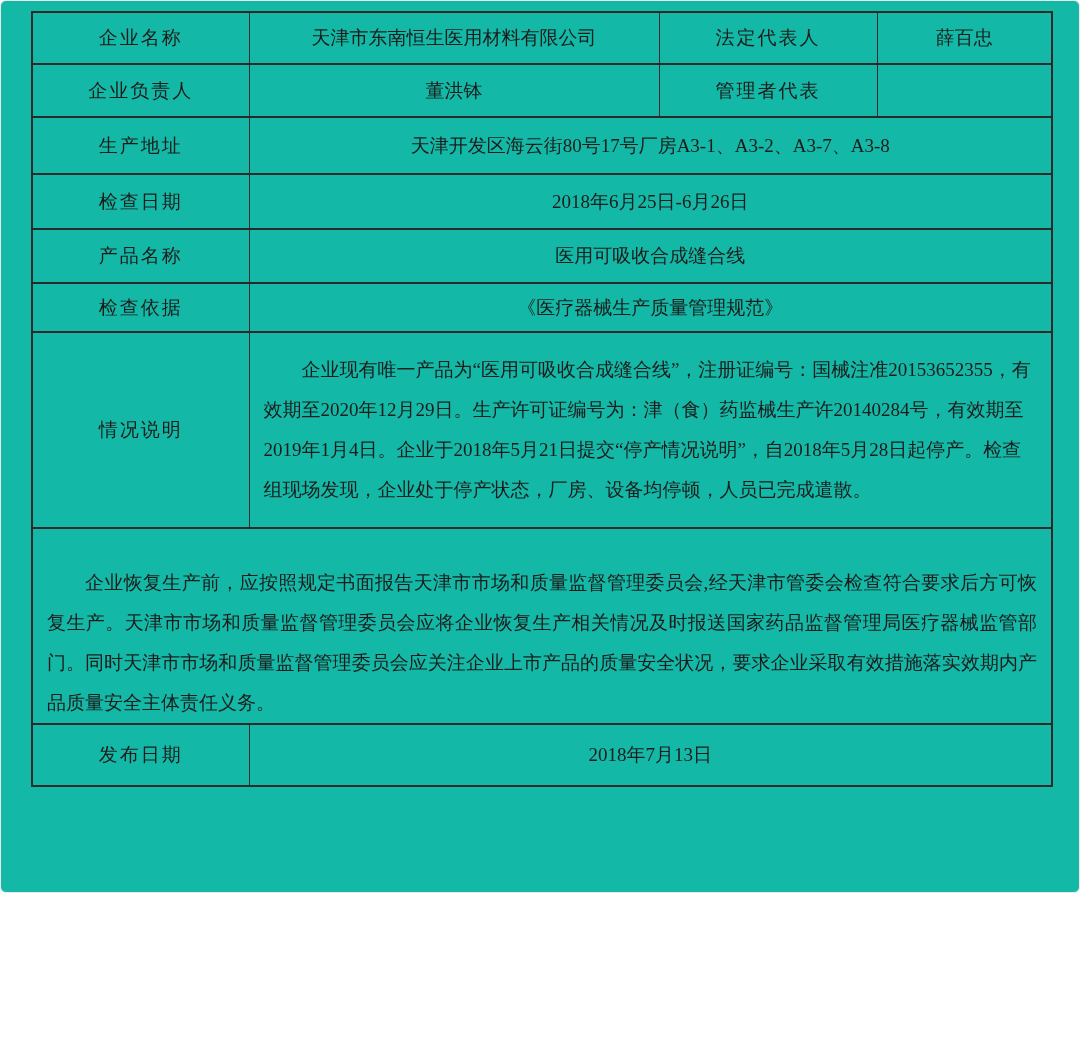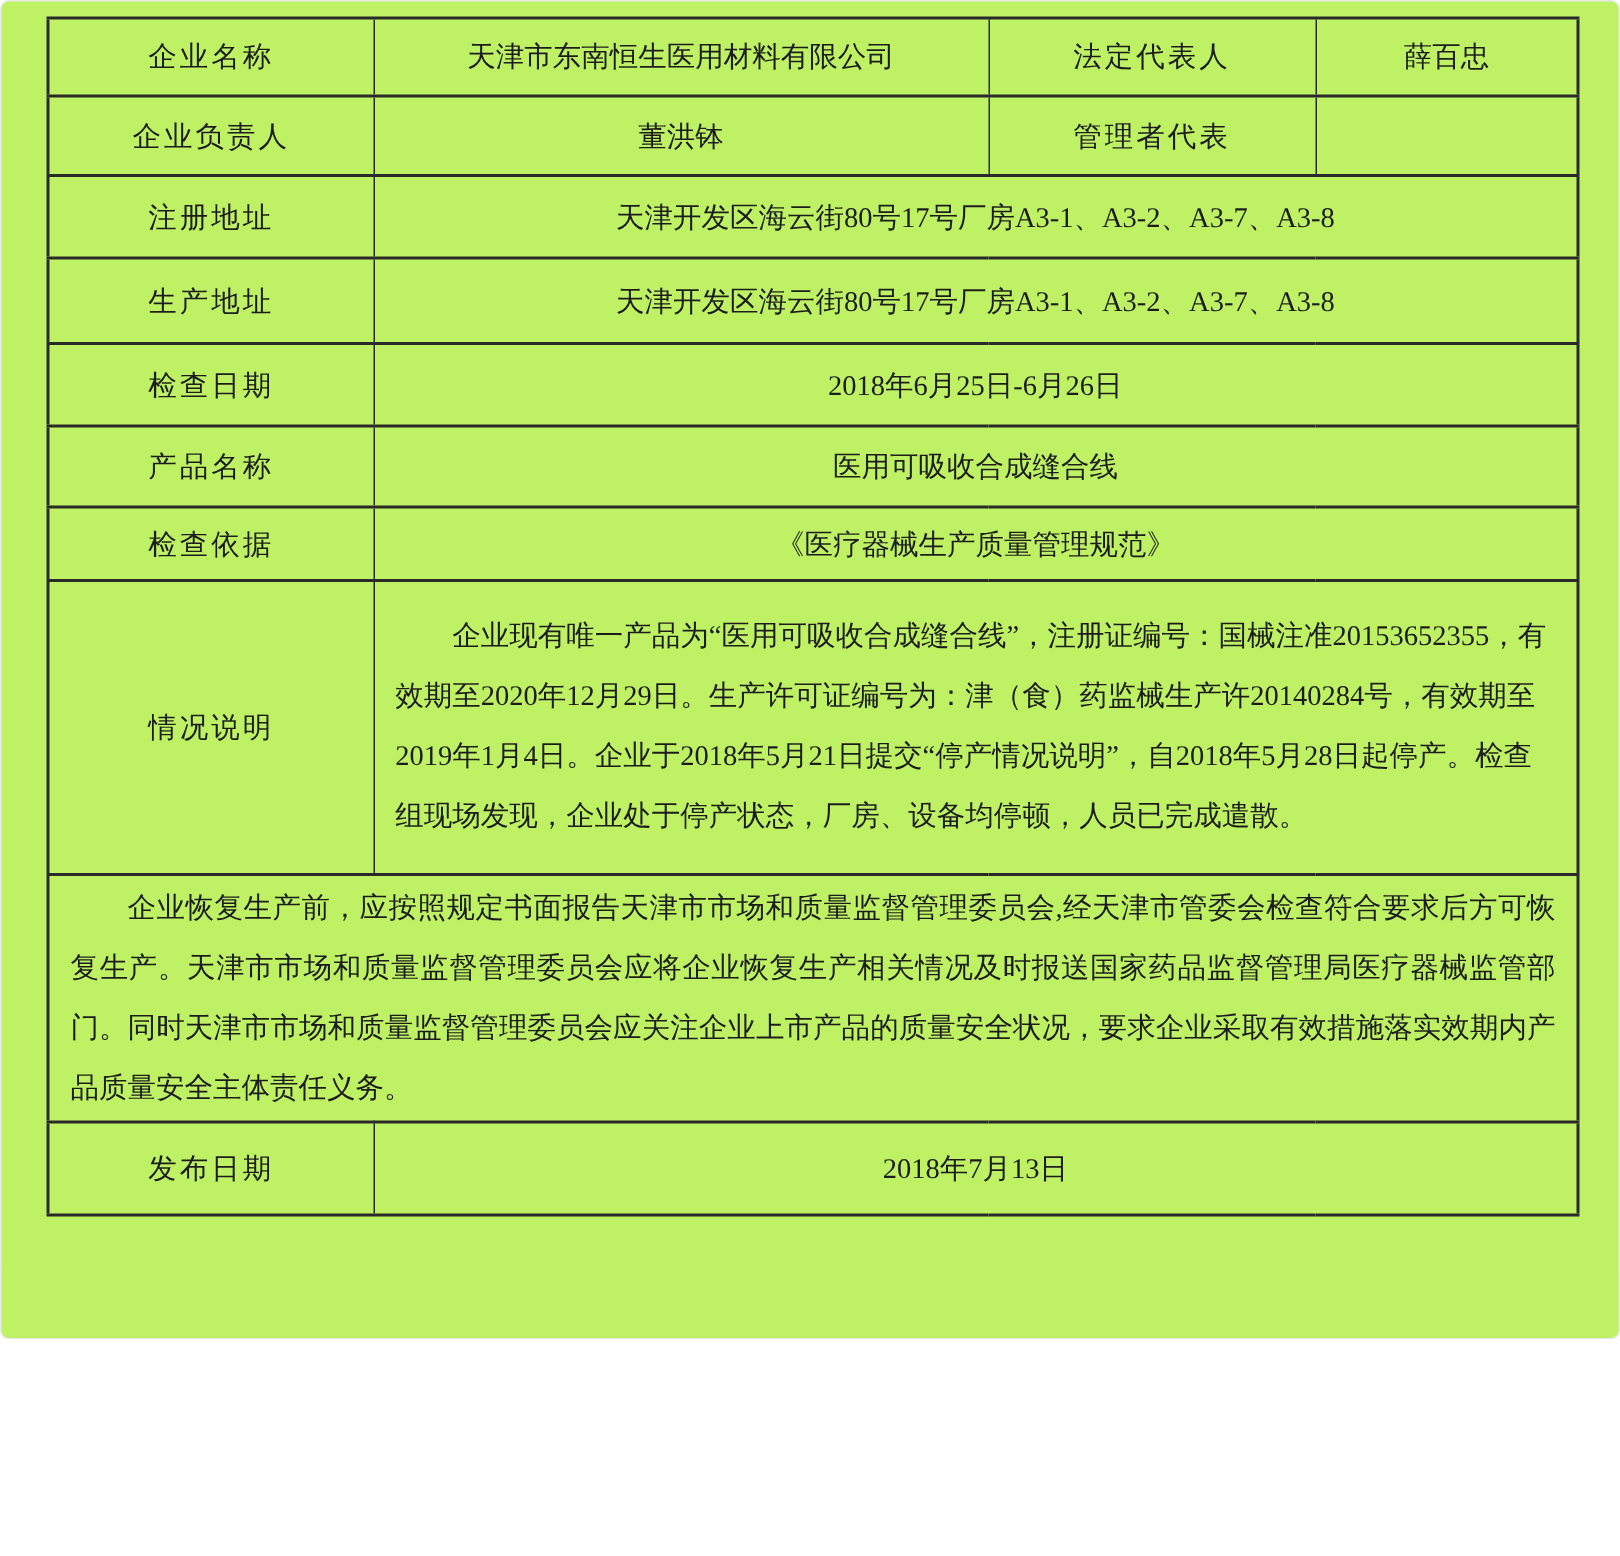--- a/index.html
+++ b/index.html
@@ -4,21 +4,21 @@
 <style>
   html, body {
     margin: 0;
     padding: 0;
     background: #ffffff;
   }
   .page {
     position: relative;
     width: 1080px;
     height: 893px;
-    background: #bef264;
+    background: #14b8a6;
     overflow: hidden;
     font-family: "Liberation Serif", "DejaVu Serif", serif;
     color: #1c1c1c;
     box-sizing: border-box;
     border: 1px solid #e9e9e9;
     border-radius: 6px;
   }
   table.report {
     position: absolute;
     left: 30px;
@@ -69,20 +69,21 @@
     text-align: left;
     text-indent: 2em;
     padding: 0 14px;
   }
   .resume-para {
     font-size: 19px;
     line-height: 40px;
     text-align: justify;
     text-indent: 2em;
     padding: 2px 14px 0 14px;
+    margin-top: 32px;
   }
   
   tr.r1  { height: 52px; }
   tr.r2  { height: 53px; }
   tr.r3  { height: 55px; }
   tr.r4  { height: 57px; }
   tr.r5  { height: 55px; }
   tr.r6  { height: 54px; margin-top: 48px; }
   tr.r7  { height: 54px; }
   tr.r8  { height: 49px; }
@@ -111,24 +112,20 @@
       <td class="value">薛百忠</td>
     </tr>
 
     <tr class="r2">
       <td class="label">企业负责人</td>
       <td class="value">董洪钵</td>
       <td class="label">管理者代表</td>
       <td class="value"></td>
     </tr>
 
-    <tr class="r3">
-      <td class="label">注册地址</td>
-      <td class="value" colspan="3">天津开发区海云街80号17号厂房A3-1、A3-2、A3-7、A3-8</td>
-    </tr>
 
     <tr class="r4">
       <td class="label">生产地址</td>
       <td class="value" colspan="3">天津开发区海云街80号17号厂房A3-1、A3-2、A3-7、A3-8</td>
     </tr>
 
     <tr class="r5">
       <td class="label">检查日期</td>
       <td class="value" colspan="3">2018年6月25日-6月26日</td>
     </tr>

